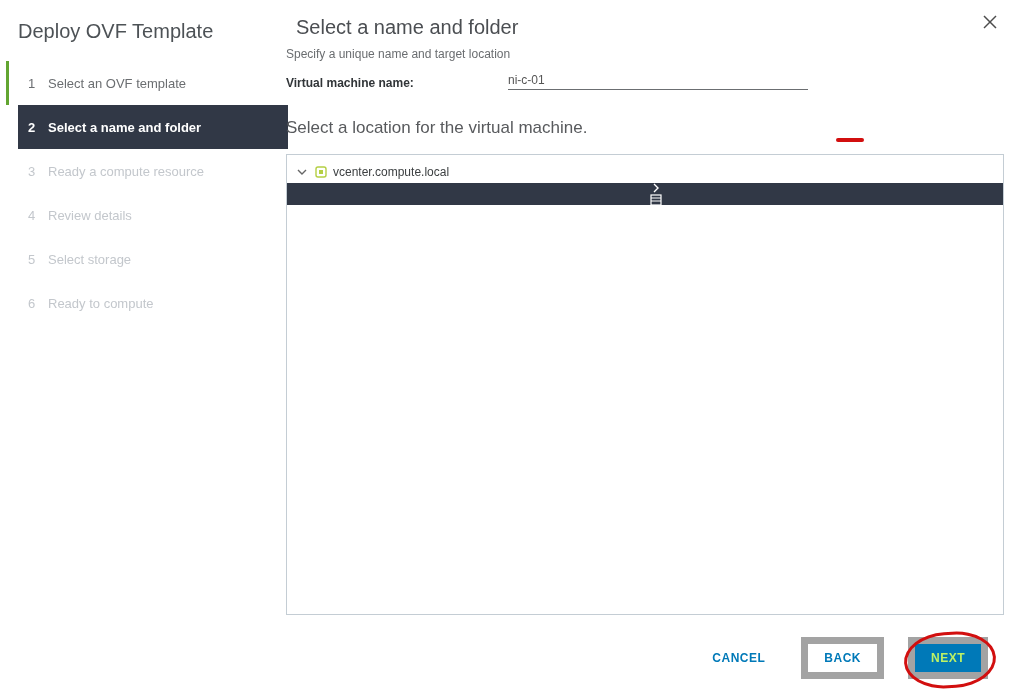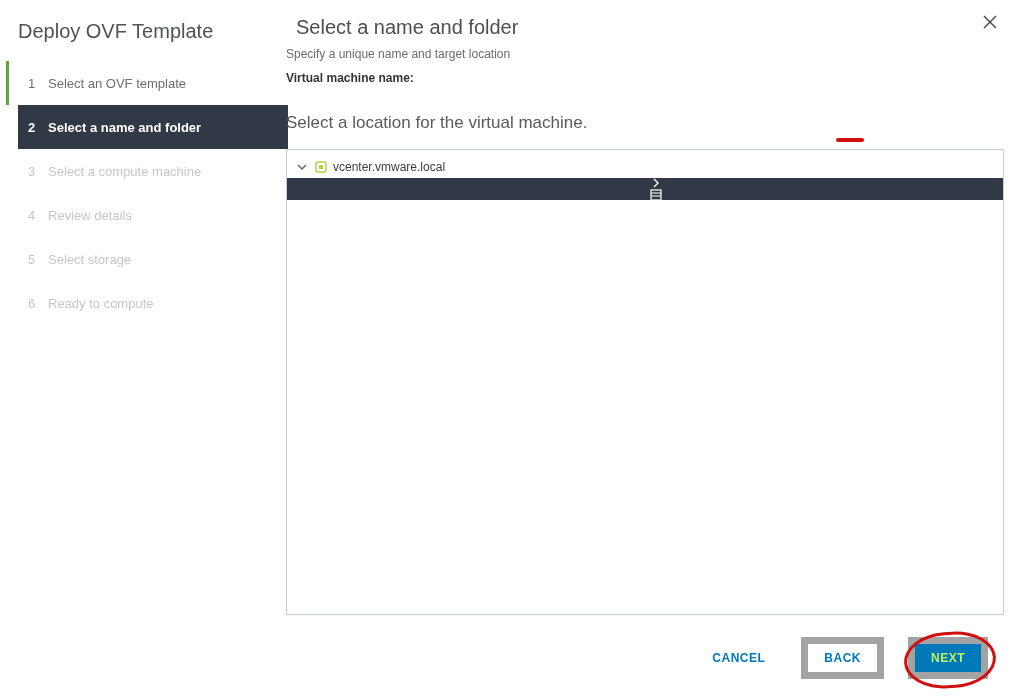--- a/index.html
+++ b/index.html
@@ -131,21 +131,21 @@
       <li class="step done">
         <span class="num">1</span>
         <span>Select an OVF template</span>
       </li>
       <li class="step current">
         <span class="num">2</span>
         <span>Select a name and folder</span>
       </li>
       <li class="step">
         <span class="num">3</span>
-        <span>Select a compute machine</span>
+        <span>Ready a compute resource</span>
       </li>
       <li class="step">
         <span class="num">4</span>
         <span>Review details</span>
       </li>
       <li class="step">
         <span class="num">5</span>
         <span>Select storage</span>
       </li>
       <li class="step">
@@ -161,39 +161,40 @@
           <line x1="2" y1="2" x2="14" y2="14"></line>
           <line x1="14" y1="2" x2="2" y2="14"></line>
         </svg>
     </span>
 
     <h2>Select a name and folder</h2>
     <div class="subtitle">Specify a unique name and target location</div>
 
     <div class="row" style="position:relative;">
       <div class="label">Virtual machine name:</div>
+      <input class="vm-input" value="ni-c-01" style="">
       <span class="redmark"></span>
     </div>
 
     <div class="loc-label">Select a location for the virtual machine.</div>
 
     <div class="tree">
       <div class="node">
         <span class="tw">
           <svg width="10" height="10" viewBox="0 0 10 10">
               <polyline points="1,3 5,7 9,3" fill="none" stroke="#666" stroke-width="1.4"></polyline>
             </svg>
         </span>
         <span class="ico">
           <svg width="14" height="14" viewBox="0 0 14 14">
               <rect x="2" y="2" width="10" height="10" rx="2" fill="none" stroke="#b4cf43" stroke-width="1.4"></rect>
               <rect x="5" y="5" width="4" height="4" fill="#b4cf43"></rect>
             </svg>
         </span>
-        <span>vcenter.vmware.local</span>
+        <span>vcenter.compute.local</span>
       </div>
       <div class="node sel" style="padding-left:22px;">
         <span class="tw">
           <svg width="10" height="10" viewBox="0 0 10 10">
               <polyline points="3,1 7,5 3,9" fill="none" stroke="#fff" stroke-width="1.4"></polyline>
             </svg>
         </span>
         <span class="ico">
           <svg width="14" height="14" viewBox="0 0 14 14">
               <rect x="2" y="2" width="10" height="10" fill="none" stroke="#fff" stroke-width="1.2"></rect>

